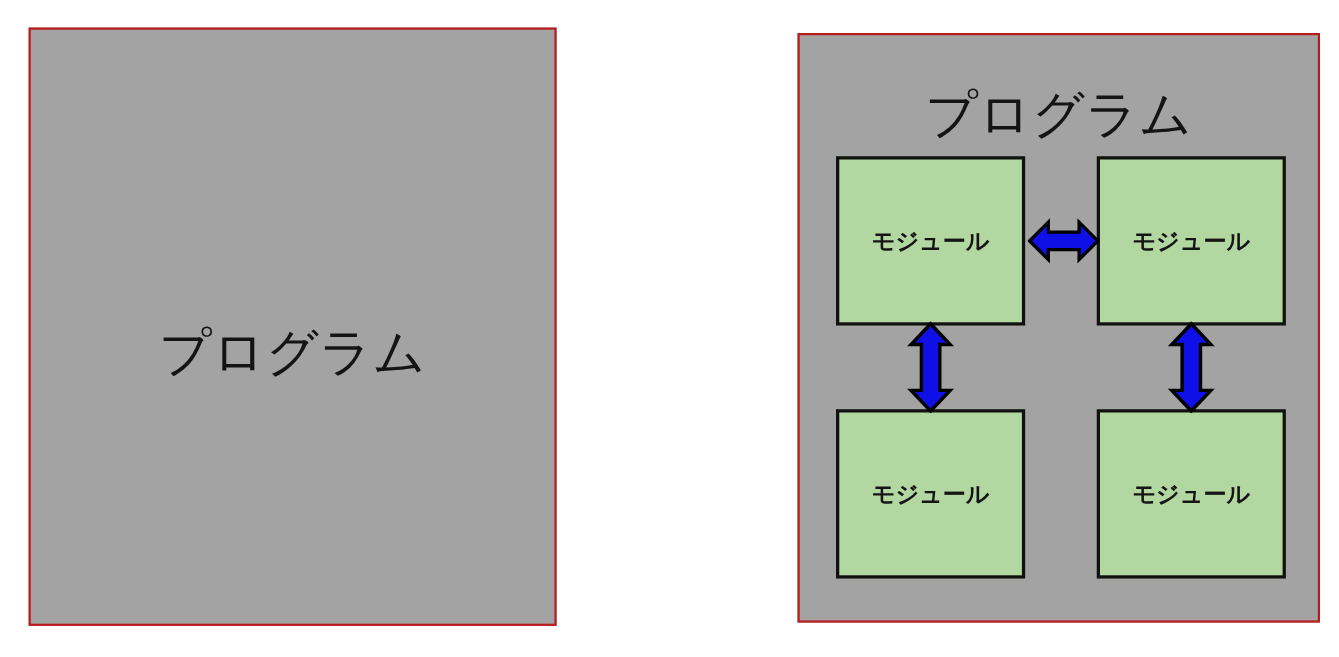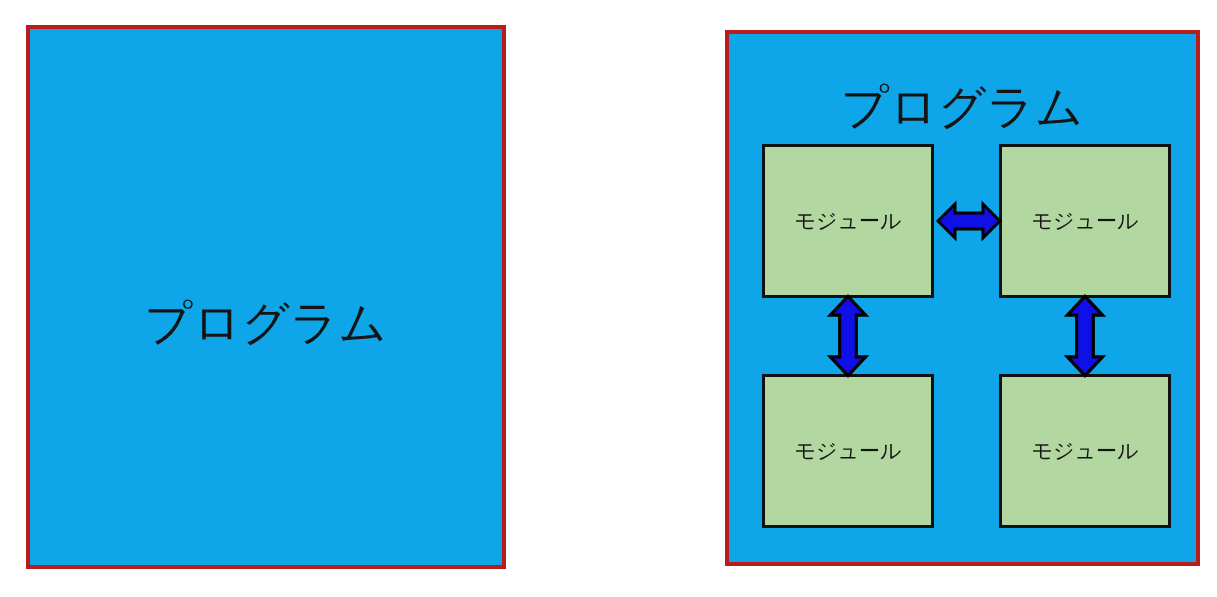--- a/index.html
+++ b/index.html
@@ -20,22 +20,22 @@
   .canvas {
     position: absolute;
     inset: 0;
     width: 1217px;
     height: 597px;
   }
 
   
   .program-panel {
     position: absolute;
-    background: #0ea5e9;
-    border: 4px solid #b91c1c;
+    background: #a3a3a3;
+    border: 2px solid #b91c1c;
     box-sizing: border-box;
   }
 
   #panel-monolith {
     left: 26px;
     top: 25px;
     width: 480px;
     height: 544px;
   }
 
@@ -75,20 +75,21 @@
   }
 
   
   .module-box {
     position: absolute;
     background: #b3d7a0;
     border: 3px solid #111111;
     box-sizing: border-box;
     width: 172px;
     height: 154px;
+    font-weight: bold;
   }
 
   .module-label {
     position: absolute;
     left: 0;
     right: 0;
     top: 50%;
     transform: translateY(-50%);
     text-align: center;
     font-size: 21px;

